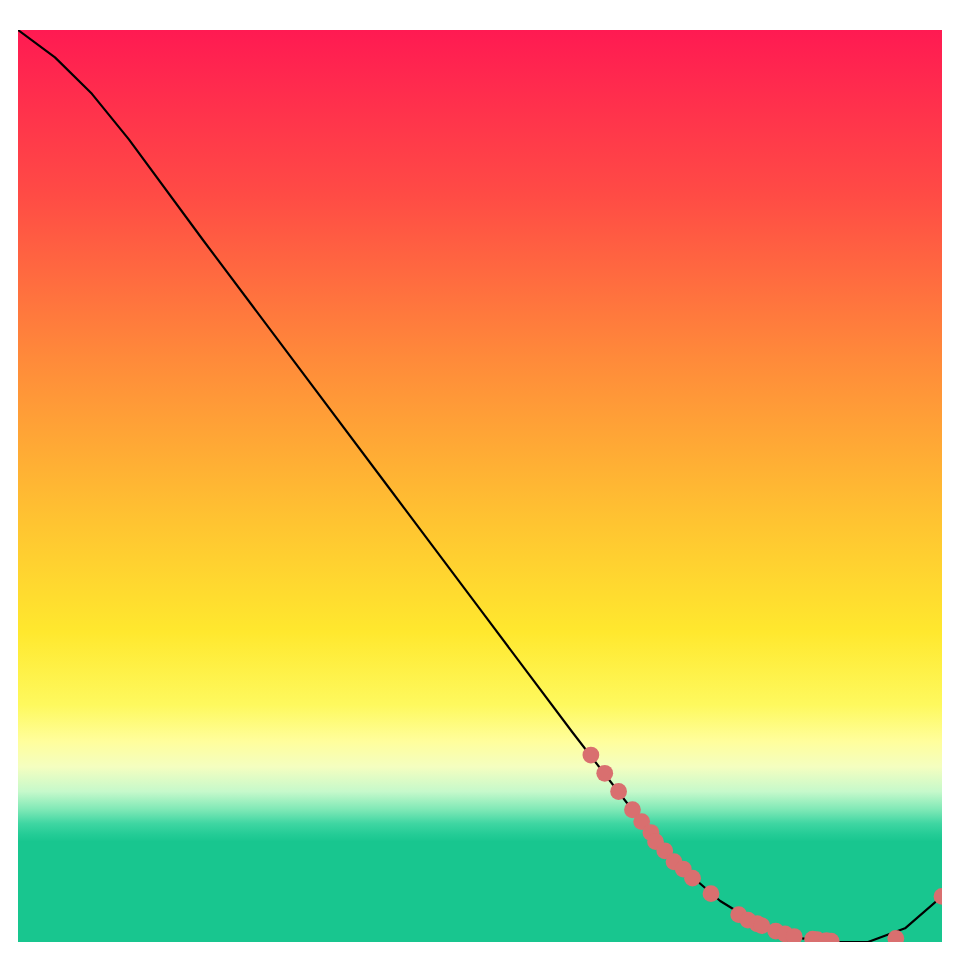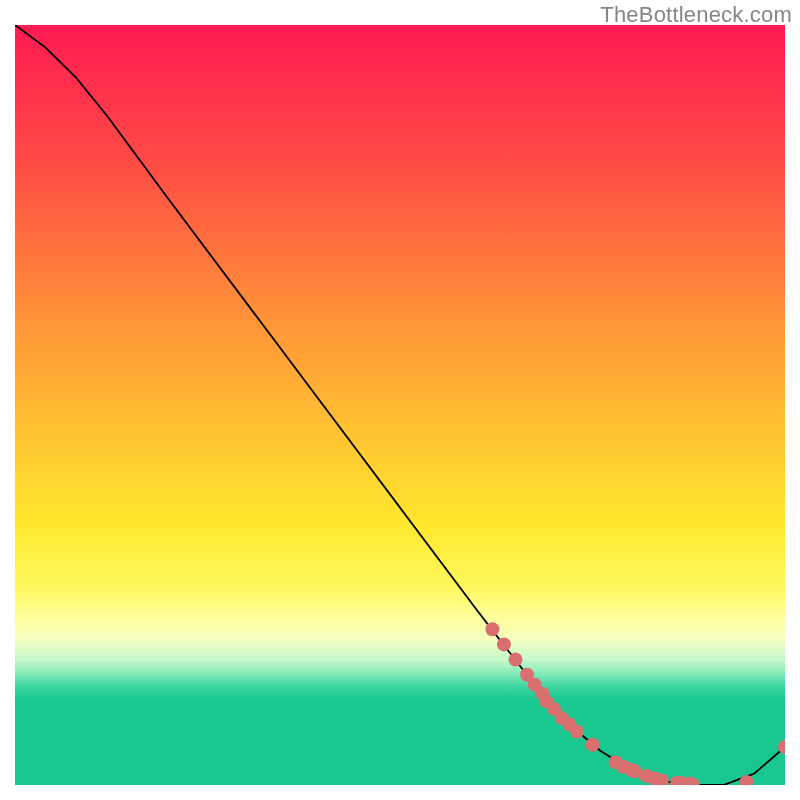--- a/index.html
+++ b/index.html
@@ -54,21 +54,20 @@
     position: absolute;
     left: 15px;
     top: 25px;
     z-index: 2;
   }
 </style>
 </head>
 <body>
 
 <div class="chart-wrap">
-  <div class="attribution">TheBottleneck.com</div>
 
   <div class="plot-area"></div>
 
   <svg class="overlay" width="770" height="760" viewBox="0 0 770 760">
     <g id="curve-layer">
         <path d="M0.00 0.00 L30.80 22.80 L61.60 53.20 L92.40 91.20 L154.00 174.80 L231.00 277.40 L308.00 380.00 L385.00 482.60 L462.00 585.20 L523.60 665.00 L554.40 699.20 L585.20 725.80 L616.00 744.80 L646.80 756.20 L677.60 760.00 L708.40 760.00 L739.20 748.60 L770.00 722.00" fill="none" stroke="#000000" stroke-width="1.8" stroke-linecap="round" stroke-linejoin="round"></path>
       </g>
     <g id="marker-layer">
         <circle cx="477.40" cy="604.20" r="7" fill="#d96f6f"></circle>
         <circle cx="488.95" cy="619.40" r="7" fill="#d96f6f"></circle>

